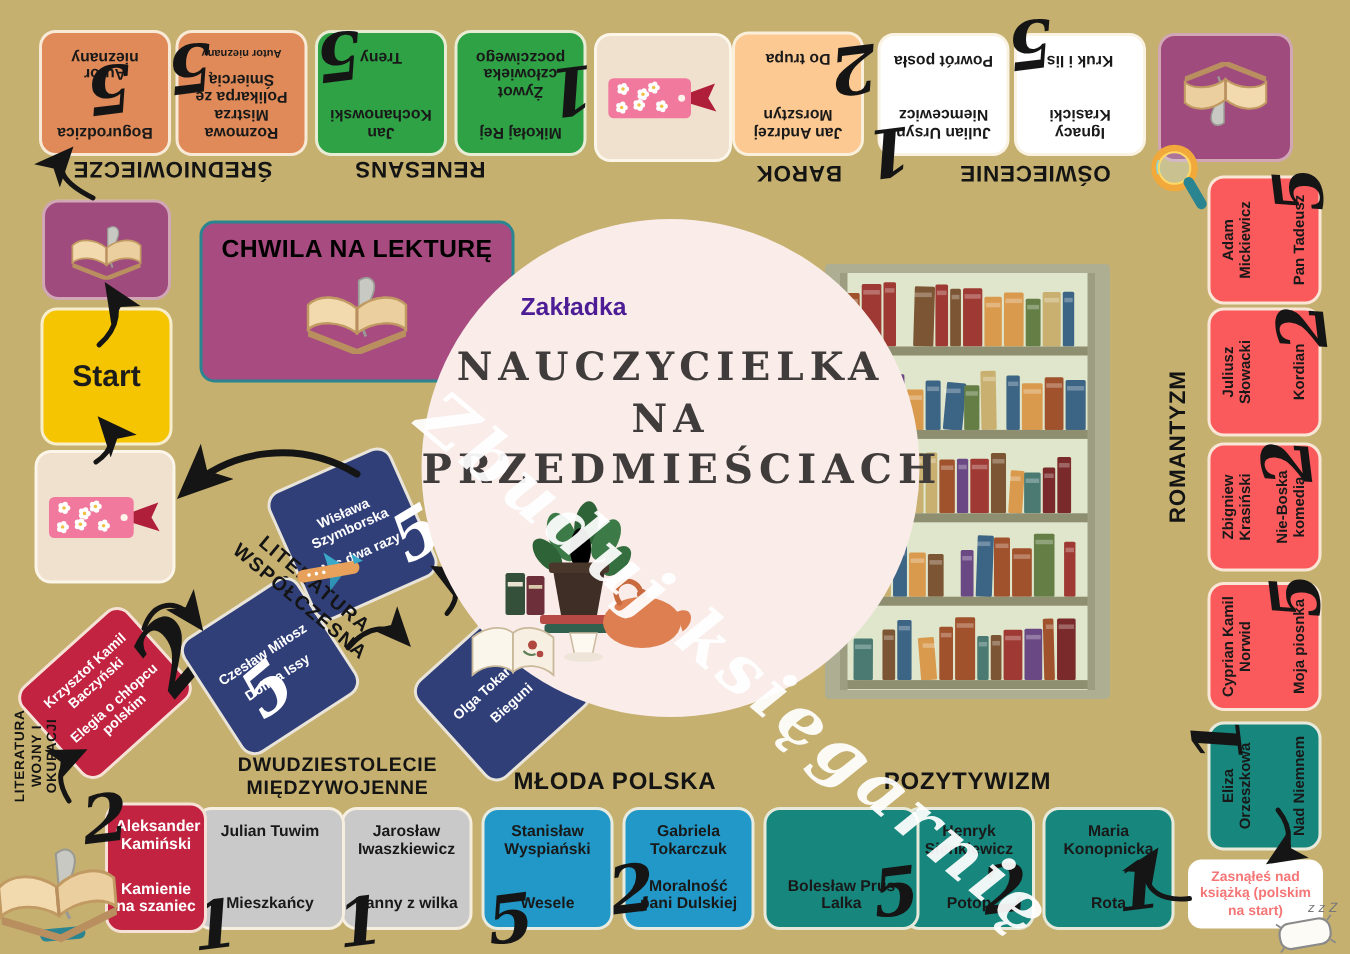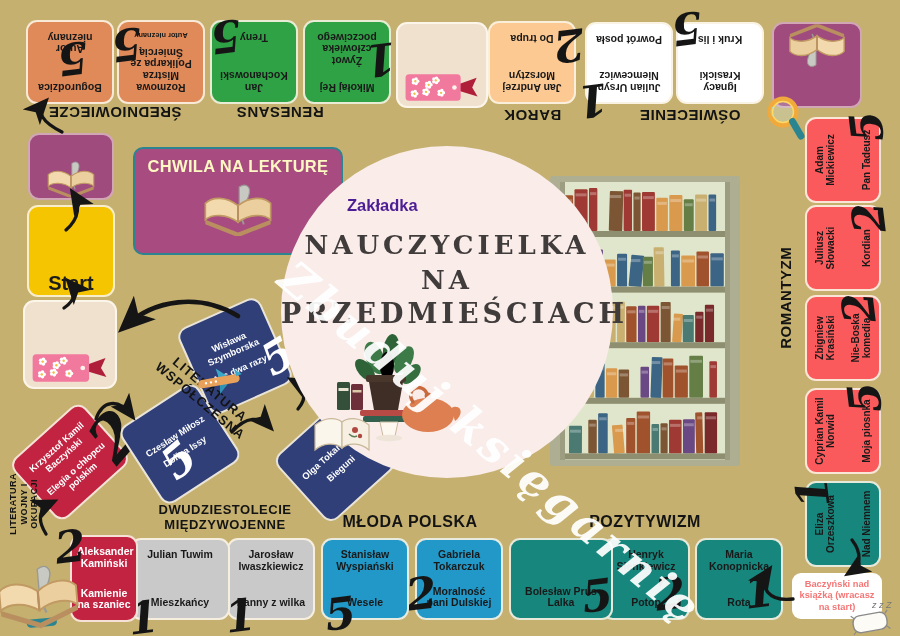--- a/index.html
+++ b/index.html
@@ -13,31 +13,31 @@
         text-align:center;padding:9px 5px;font-weight:700;font-size:10.5px;line-height:1.12;
         color:#191919;z-index:12;}
   .tile .t1,.tile .t2{width:100%;}
   .era-wojny,.era-wspolczesna{color:#fff;}
   .tile.tiny{font-size:9.3px;justify-content:center;gap:7px;line-height:1.18;}
   .tile.side{font-size:10px;padding:7px 4px;}
   .tile.small2 .t2{font-size:7.4px;}
   .num{position:absolute;font:italic 700 44px "DejaVu Serif",serif;color:#151515;
        transform:rotate(-7deg);line-height:1;z-index:3;pointer-events:none;}
   
-  .spec{position:absolute;border-radius:11px;z-index:12;display:flex;align-items:flex-end;justify-content:center;}
+  .spec{position:absolute;border-radius:11px;z-index:12;display:flex;align-items:center;justify-content:center;}
   .purple{background:#a04b7e;border:2px solid rgba(250,242,226,.55);}
   .cream{background:#f0e1cf;border:2px solid rgba(255,250,240,.8);}
   .start{background:#f4c500;border:2px solid rgba(250,242,226,.9);font-weight:800;font-size:20px;color:#1c1c1c;}
   
   .era-label{position:absolute;font-weight:800;color:#141414;text-align:center;
              letter-spacing:.5px;z-index:14;line-height:1.18;}
   
   #banner{position:absolute;left:133px;top:147px;width:210px;height:108px;background:#a74b80;
           border:2.5px solid #2b8591;border-radius:10px;z-index:8;text-align:center;box-sizing:border-box;}
-  #banner .bl{font-weight:800;font-size:16.5px;color:#fef9c3;margin-top:8px;letter-spacing:.3px;}
+  #banner .bl{font-weight:800;font-size:16.5px;color:#000000;margin-top:8px;letter-spacing:.3px;}
   
   #circle{position:absolute;left:281px;top:146px;width:332px;height:332px;border-radius:50%;
           background:#f9ece9;z-index:30;}
   #kicker{position:absolute;left:66px;top:50px;font-weight:800;font-size:16.5px;color:#4c1d95;}
   .cl{position:absolute;width:100%;text-align:center;font-family:"DejaVu Serif",serif;
       font-weight:600;font-size:24px;letter-spacing:4px;color:#403c3b;}
   #watermark{position:absolute;left:303px;top:250px;z-index:40;pointer-events:none;
              font:italic 700 46px "DejaVu Serif",serif;color:rgba(255,255,255,.93);
              letter-spacing:4px;transform:rotate(40deg);transform-origin:0 0;white-space:nowrap;}
   
@@ -310,21 +310,21 @@
     <div>LITERATURA</div>
     <div>WSPÓŁCZESNA</div>
   </div>
   <div class="era-label" style="left:-21px;top:488px;width:90px;font-size:9px;transform:rotate(-90deg)">
     <div>LITERATURA</div>
     <div>WOJNY I</div>
     <div>OKUPACJI</div>
   </div>
 
   <div id="note">
-    <span>Baczyński nad książką (wracasz na start)</span>
+    <span>Zasnąłeś nad książką (polskim na start)</span>
   </div>
   <svg class="abs" style="left:850px;top:594px;z-index:14" width="48" height="42" viewBox="0 0 48 42">
     <g transform="rotate(-10 20 28)">
       <rect x="3" y="20" width="34" height="17" rx="7" fill="#fdfbf5" stroke="#8a8a8a" stroke-width="1.4"></rect>
       <path d="M5,22 l-3,-3 M36,22 l3,-3 M5,35 l-3,3 M36,35 l3,3" stroke="#8a8a8a" stroke-width="1.2"></path>
     </g>
     <text x="22" y="14" font-style="italic" font-size="9" fill="#777">z z Z</text>
   </svg>
 
   <svg class="abs" style="left:763px;top:92px;z-index:24" width="46" height="56" viewBox="0 0 46 56">

